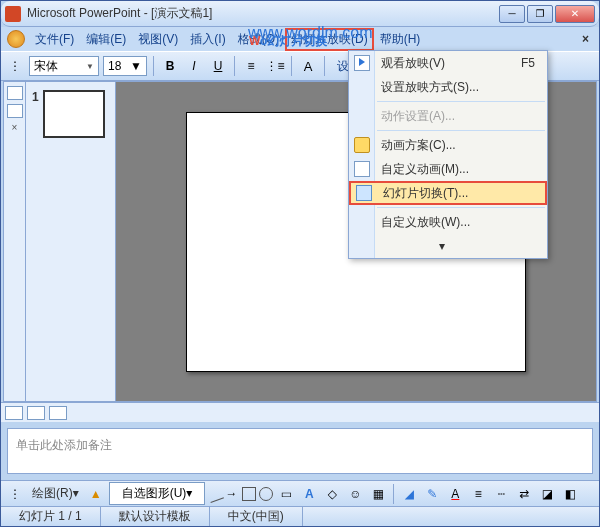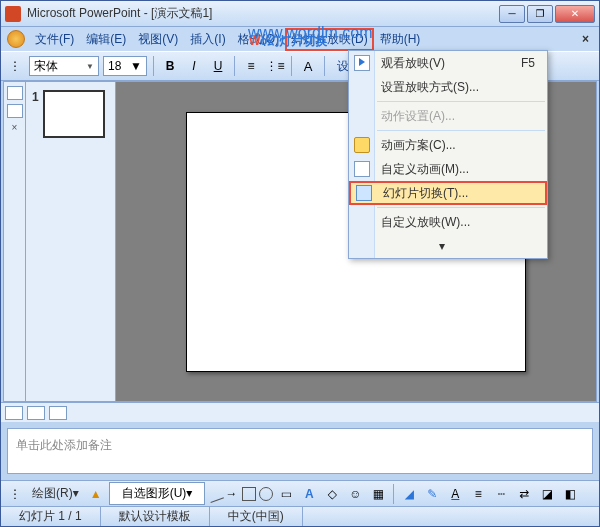--- a/index.html
+++ b/index.html
@@ -1,18 +1,18 @@
 <!DOCTYPE html>
 <html><head>
 <meta charset="utf-8">
 <style>
 * { margin:0; padding:0; box-sizing:border-box; font-family:"Microsoft YaHei","SimSun",sans-serif; font-size:12px; }
 body { background:#fff; width:600px; height:527px; position:relative; overflow:hidden; }
 .window { width:600px; height:527px; border:1px solid #3b5a9a; background:#bcd4f0; display:flex; flex-direction:column; }
-.titlebar { height:26px; background:linear-gradient(#e8f1fc,#c5dbf5); display:flex; align-items:center; padding:0 4px; border-bottom:1px solid #8ba7d4; }
+.titlebar { height:26px; background:linear-gradient(#e8f1fc,#c5dbf5); display:flex; align-items:center; padding:0 4px; border-bottom:1px solid #8ba7d4;border-radius:9px; }
 .titlebar .icon { width:16px; height:16px; background:#d24726; border-radius:2px; margin-right:6px; }
 .titlebar .title { flex:1; color:#333; }
 .winbtns { display:flex; gap:2px; }
 .winbtn { width:26px; height:18px; border:1px solid #5a7ab0; background:linear-gradient(#dce9fb,#b5cdf0); border-radius:2px; display:flex; align-items:center; justify-content:center; font-size:10px; }
 .winbtn.close { background:linear-gradient(#f5a9a0,#d9534f); color:#fff; width:40px; }
 .menubar { height:24px; background:#c5dbf5; display:flex; align-items:center; padding:0 2px; position:relative; }
 .office-btn { width:18px; height:18px; background:radial-gradient(circle,#f7c657,#e08a1e); border-radius:50%; border:1px solid #c0771a; margin:0 4px; }
 .menu-item { padding:20px 6px; color:#15428b; cursor:pointer; }
 .menu-item.highlight { border:2px solid #e74c3c; padding:1px 4px; }
 .watermark { position:absolute; left:248px; top:2px; font-size:18px; font-weight:bold; pointer-events:none; }

